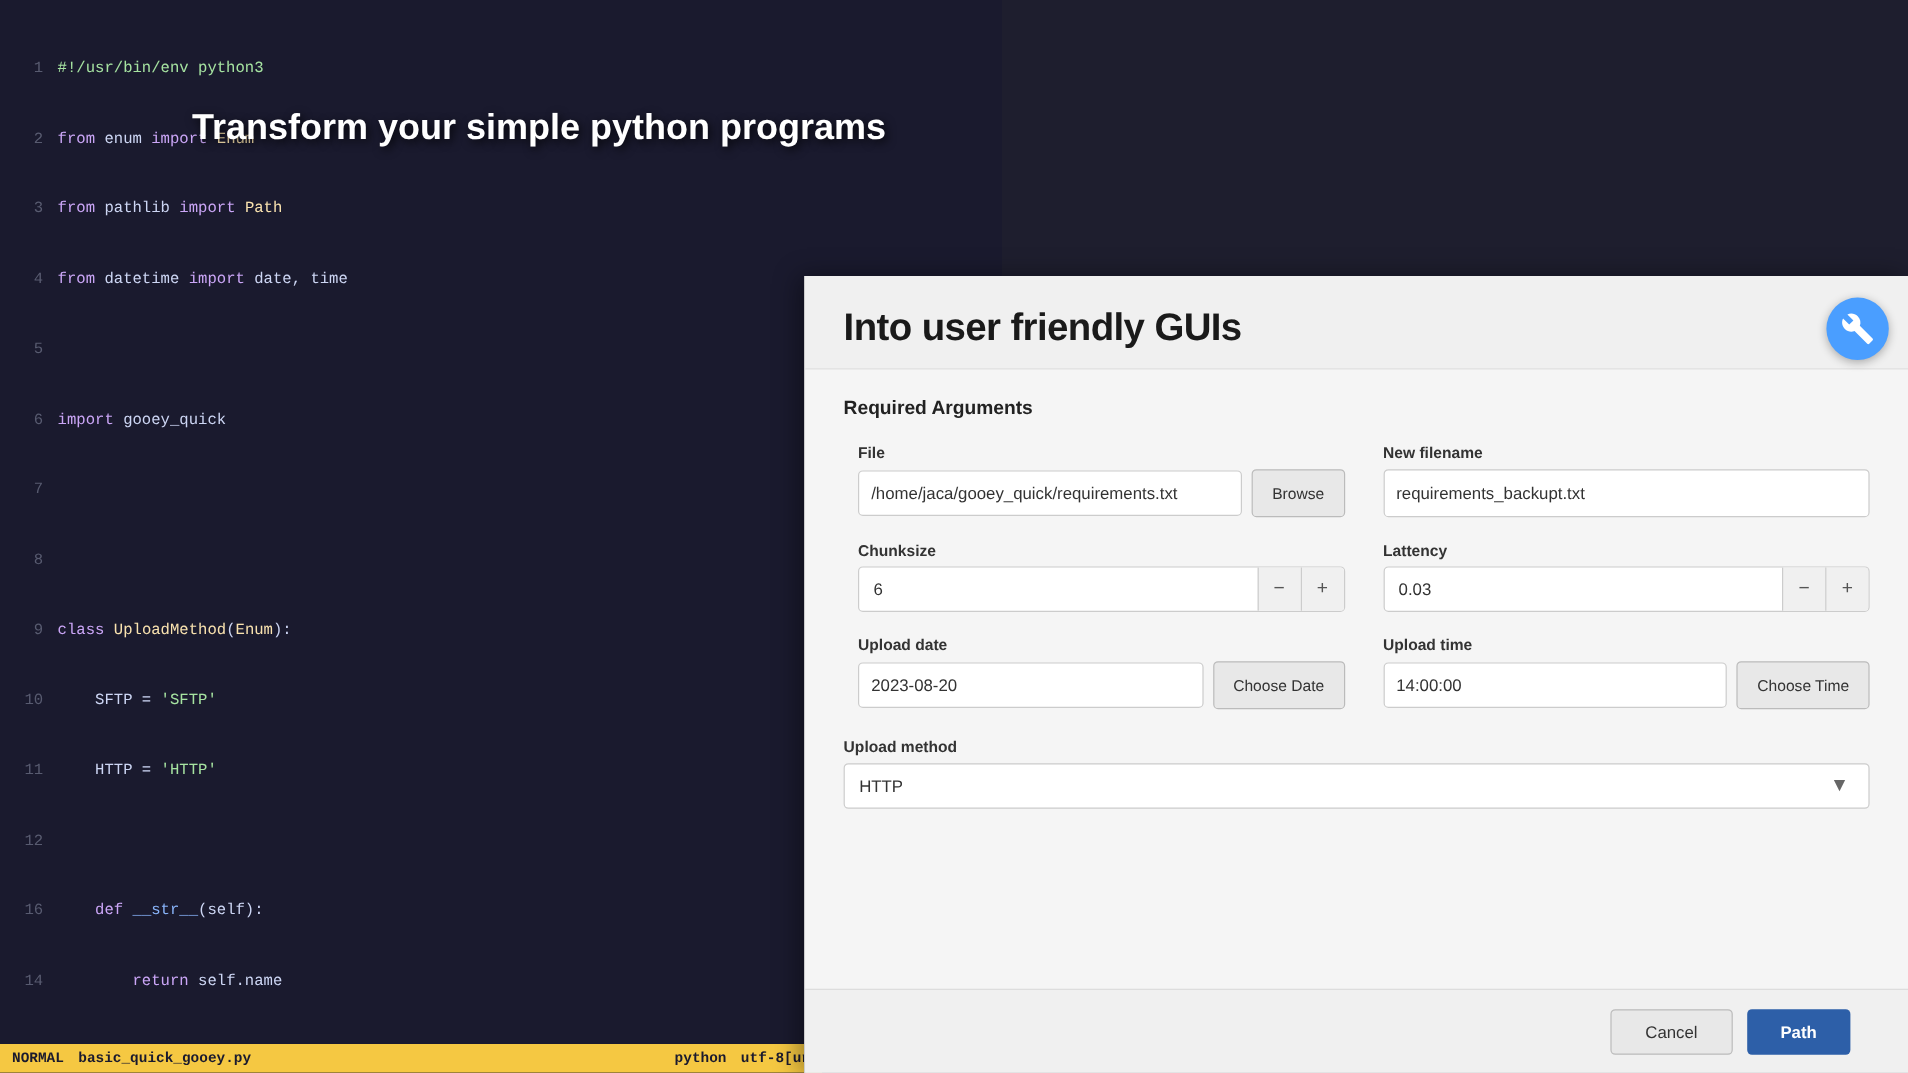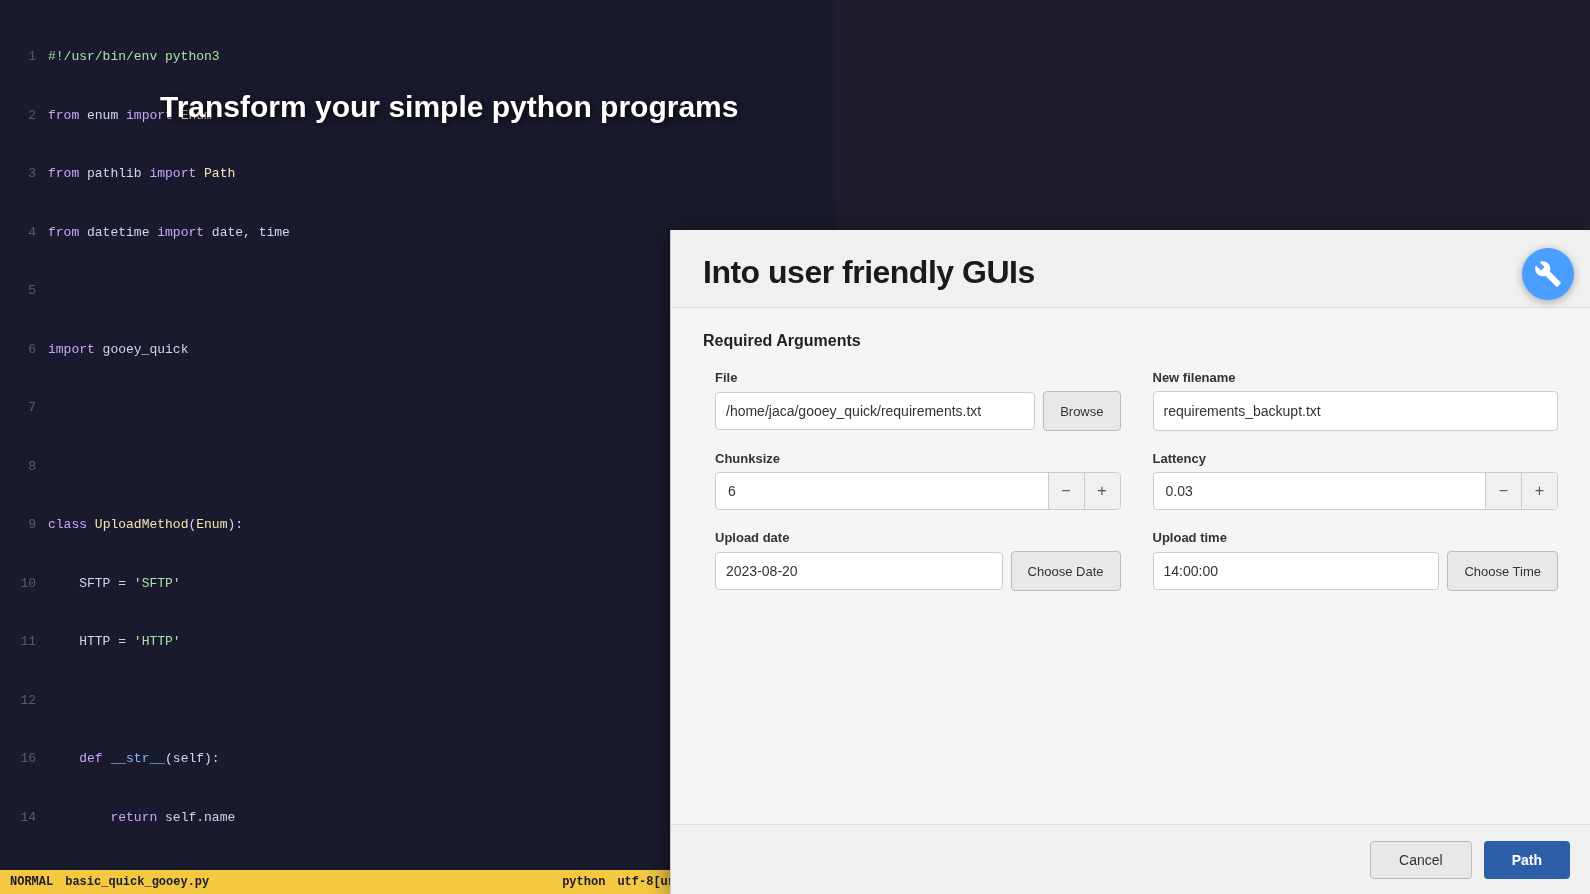--- a/index.html
+++ b/index.html
@@ -239,21 +239,21 @@
       height: 24px;
       display: flex;
       align-items: center;
       justify-content: center;
       cursor: pointer;
       color: #666;
     }
 
     
     .gui-footer {
-      padding: 16px 20px;
+      padding: 16px 48px;
       background: #f0f0f0;
       border-top: 1px solid #ddd;
       display: flex;
       justify-content: flex-end;
       gap: 12px;
     }
 
     .cancel-btn {
       height: 38px;
       padding: 0 28px;
@@ -418,19 +418,26 @@
 
       <div class="form-field">
         <div class="field-label">Upload time</div>
         <div class="field-row">
           <input type="text" class="text-input" value="14:00:00" style="">
           <button class="choose-btn">Choose Time</button>
         </div>
       </div>
     </div>
 
+    <div class="form-field">
+      <div class="field-label">Upload method</div>
+      <div class="dropdown-field">
+        <span class="dropdown-value">HTTP</span>
+        <span class="dropdown-arrow">▼</span>
+      </div>
+    </div>
   </div>
 
   <div class="gui-footer">
     <button class="cancel-btn">Cancel</button>
     <button class="start-btn">Path</button>
   </div>
 </div>
 
 </body></html>

